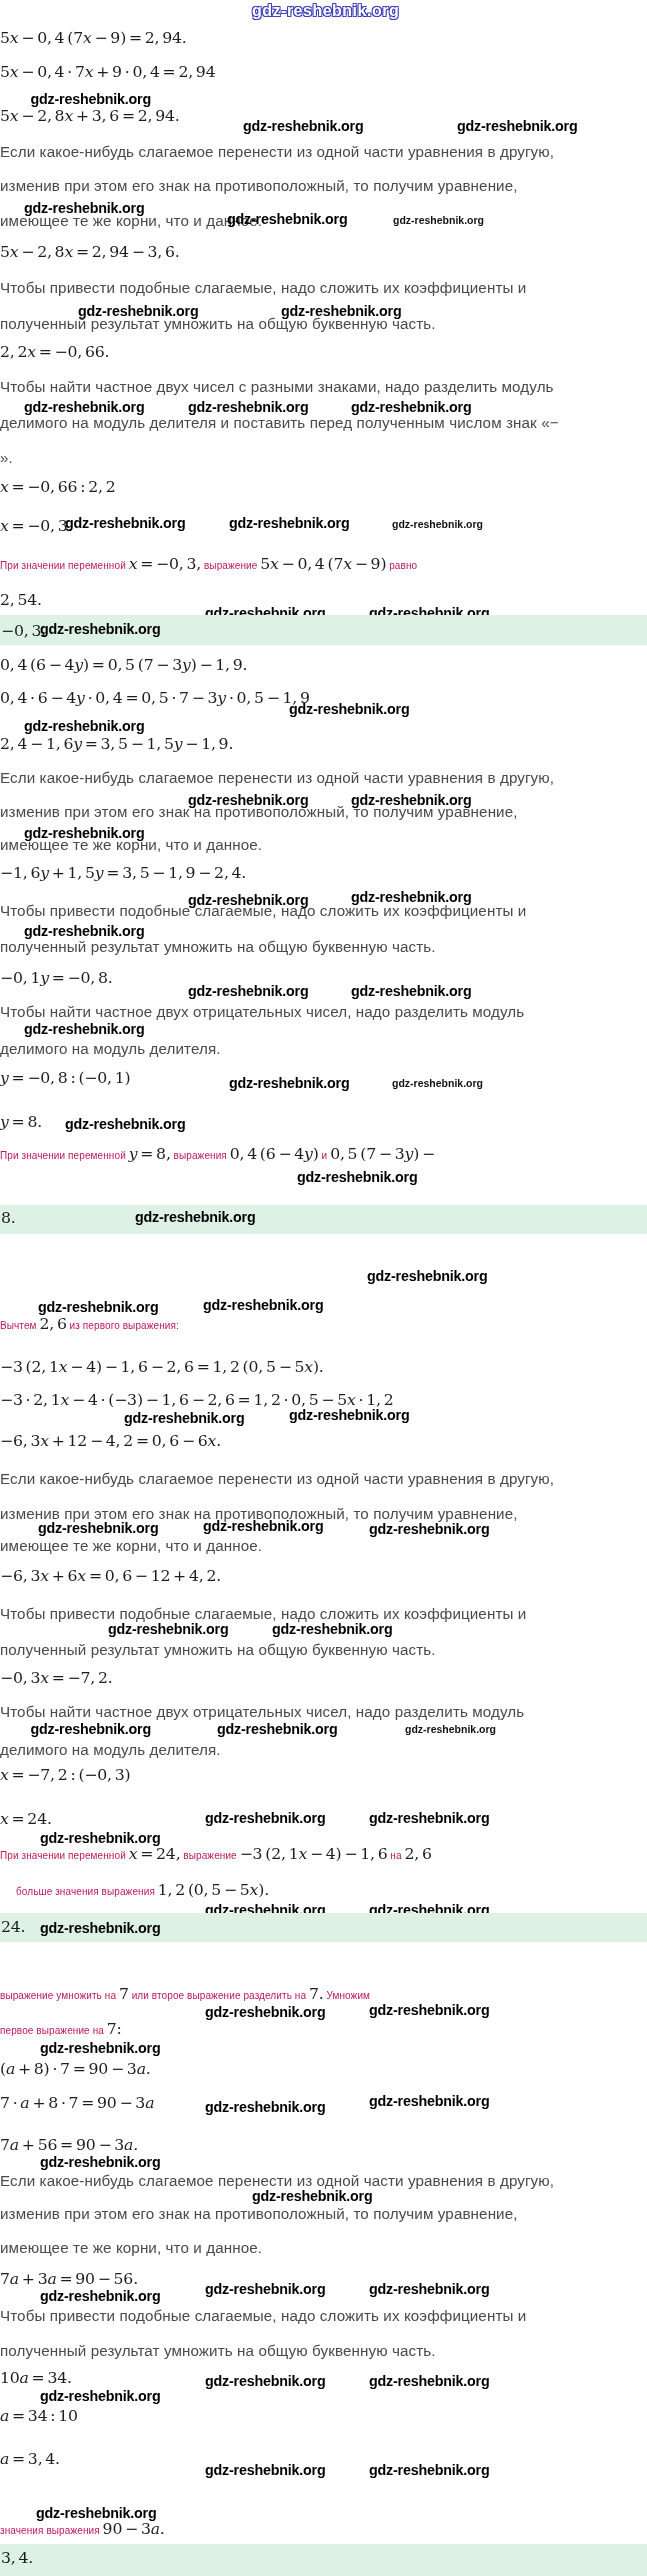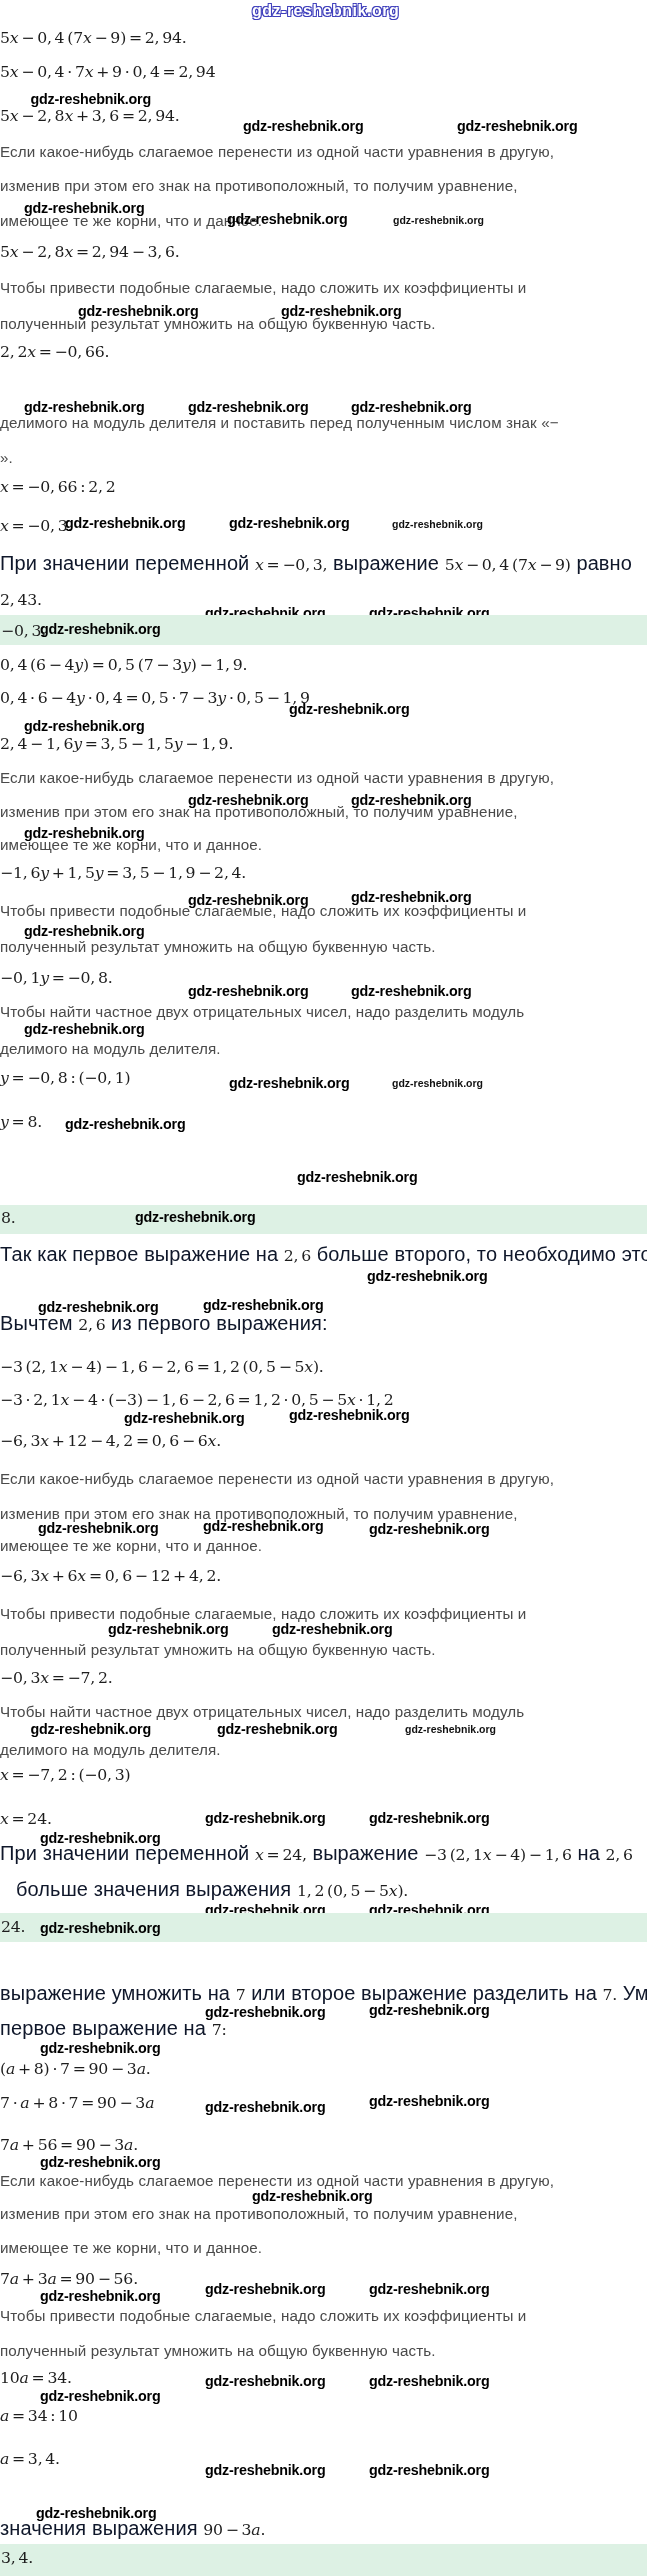--- a/index.html
+++ b/index.html
@@ -4,21 +4,21 @@
 <style>
   html,body{margin:0;padding:0;background:#ffffff;}
   .page{position:relative;width:648px;height:2576px;background:#ffffff;overflow:hidden;
         font-family:"Liberation Sans",sans-serif;}
   .line{position:absolute;white-space:nowrap;}
   .t{font-size:15.2px;color:#4a4a4a;line-height:19px;letter-spacing:0.1px;}
   .m{font-family:"DejaVu Serif",serif;font-size:15.7px;color:#1d1d1d;line-height:21px;
      letter-spacing:-0.2px;word-spacing:-1.9px;}
   .m i, .mi i{font-style:italic;}
   .mi{font-family:"DejaVu Serif",serif;font-size:15.7px;color:#1d1d1d;letter-spacing:-0.2px;word-spacing:-1.9px;}
-  .ts{font-size:20px;color:#0f172a;}
+  .ts{font-size:10px;color:#be185d;}
   .wm{font-size:14.3px;font-weight:700;color:#000;letter-spacing:-0.2px;}
   .wms{font-size:10.5px;font-weight:600;color:#111;}
   .wmblue{font-size:16px;font-weight:800;color:#fff;letter-spacing:0.5px;
     text-shadow:-1px -1px 0 #3d3dbb,1px -1px 0 #3d3dbb,-1px 1px 0 #3d3dbb,1px 1px 0 #3d3dbb,0 0 1px #3d3dbb;}
   .bar{position:absolute;left:0;width:648px;}
 </style>
 </head>
 <body>
 
 <div class="page" style="width: 648px; height: 2576px;">
@@ -34,32 +34,33 @@
     <div class="line wm" style="left: 24px; top: 200px;">gdz-reshebnik.org</div>
     <div class="line t" style="left: 0px; top: 211px;">имеющее те же корни, что и данное.</div>
     <div class="line wm" style="left: 227px; top: 211px;">gdz-reshebnik.org</div>
     <div class="line wms" style="left: 393px; top: 214px;">gdz-reshebnik.org</div>
     <div class="line m" style="left: 0px; top: 241px;">5<i>x</i> − 2, 8<i>x</i> = 2, 94 − 3, 6.</div>
     <div class="line t" style="left: 0px; top: 278px;">Чтобы привести подобные слагаемые, надо сложить их коэффициенты и</div>
     <div class="line wm" style="left: 78px; top: 303px;">gdz-reshebnik.org</div>
     <div class="line wm" style="left: 281px; top: 303px;">gdz-reshebnik.org</div>
     <div class="line t" style="left: 0px; top: 314px;">полученный результат умножить на общую буквенную часть.</div>
     <div class="line m" style="left: 0px; top: 341px;">2, 2<i>x</i> = −0, 66.</div>
+    <div class="line t" style="left: 0px; top: 377px;">Чтобы найти частное двух чисел с разными знаками, надо разделить модуль</div>
     <div class="line wm" style="left: 24px; top: 399px;">gdz-reshebnik.org</div>
     <div class="line wm" style="left: 188px; top: 399px;">gdz-reshebnik.org</div>
     <div class="line wm" style="left: 351px; top: 399px;">gdz-reshebnik.org</div>
     <div class="line t" style="left: 0px; top: 413px;">делимого на модуль делителя и поставить перед полученным числом знак «−</div>
     <div class="line t" style="left: 0px; top: 448px;">».</div>
     <div class="line m" style="left: 0px; top: 476px;"><i>x</i> = −0, 66 : 2, 2</div>
     <div class="line m" style="left: 0px; top: 515px;"><i>x</i> = −0, 3.</div>
     <div class="line wm" style="left: 65px; top: 515px;">gdz-reshebnik.org</div>
     <div class="line wm" style="left: 229px; top: 515px;">gdz-reshebnik.org</div>
     <div class="line wms" style="left: 392px; top: 518px;">gdz-reshebnik.org</div>
     <div class="line t" style="left: 0px; top: 554px;"><span class="ts">При значении переменной </span><span class="mi"><i>x</i> = −0, 3,</span><span class="ts"> выражение </span><span class="mi">5<i>x</i> − 0, 4 (7<i>x</i> − 9)</span><span class="ts"> равно</span></div>
-    <div class="line m" style="left: 0px; top: 589px;">2, 43.</div>
+    <div class="line m" style="left: 0px; top: 589px;">2, 54.</div>
     <div class="line wm" style="left: 205px; top: 605px;">gdz-reshebnik.org</div>
     <div class="line wm" style="left: 369px; top: 605px;">gdz-reshebnik.org</div>
     <div class="bar" style="top: 615px; height: 29.5px; background: rgb(221, 241, 228);"></div>
     <div class="line m" style="left: 1px; top: 620px;">−0, 3.</div>
     <div class="line wm" style="left: 40px; top: 621px;">gdz-reshebnik.org</div>
     <div class="line m" style="left: 0px; top: 654px;">0, 4 (6 − 4<i>y</i>) = 0, 5 (7 − 3<i>y</i>) − 1, 9.</div>
     <div class="line m" style="left: 0px; top: 687px;">0, 4 · 6 − 4<i>y</i> · 0, 4 = 0, 5 · 7 − 3<i>y</i> · 0, 5 − 1, 9</div>
     <div class="line wm" style="left: 289px; top: 701px;">gdz-reshebnik.org</div>
     <div class="line wm" style="left: 24px; top: 718px;">gdz-reshebnik.org</div>
     <div class="line m" style="left: 0px; top: 733px;">2, 4 − 1, 6<i>y</i> = 3, 5 − 1, 5<i>y</i> − 1, 9.</div>
@@ -79,25 +80,25 @@
     <div class="line wm" style="left: 188px; top: 983px;">gdz-reshebnik.org</div>
     <div class="line wm" style="left: 351px; top: 983px;">gdz-reshebnik.org</div>
     <div class="line t" style="left: 0px; top: 1002px;">Чтобы найти частное двух отрицательных чисел, надо разделить модуль</div>
     <div class="line wm" style="left: 24px; top: 1021px;">gdz-reshebnik.org</div>
     <div class="line t" style="left: 0px; top: 1039px;">делимого на модуль делителя.</div>
     <div class="line m" style="left: 0px; top: 1067px;"><i>y</i> = −0, 8 : (−0, 1)</div>
     <div class="line wm" style="left: 229px; top: 1075px;">gdz-reshebnik.org</div>
     <div class="line wms" style="left: 392px; top: 1077px;">gdz-reshebnik.org</div>
     <div class="line m" style="left: 0px; top: 1111px;"><i>y</i> = 8.</div>
     <div class="line wm" style="left: 65px; top: 1116px;">gdz-reshebnik.org</div>
+    <div class="line t" style="left: 0px; top: 1144px;"><span class="ts">При значении переменной </span><span class="mi"><i>y</i> = 8,</span><span class="ts"> выражения </span><span class="mi">0, 4 (6 − 4<i>y</i>)</span><span class="ts"> и </span><span class="mi">0, 5 (7 − 3<i>y</i>) −</span></div>
     <div class="line wm" style="left: 297px; top: 1169px;">gdz-reshebnik.org</div>
     <div class="bar" style="top: 1205px; height: 29px; background: rgb(221, 241, 228);"></div>
     <div class="line m" style="left: 1px; top: 1207px;">8.</div>
     <div class="line wm" style="left: 135px; top: 1209px;">gdz-reshebnik.org</div>
-    <div class="line t" style="left: 0px; top: 1245px;"><span class="ts">Так как первое выражение на </span><span class="mi">2, 6</span><span class="ts"> больше второго, то необходимо это число</span></div>
     <div class="line wm" style="left: 367px; top: 1268px;">gdz-reshebnik.org</div>
     <div class="line wm" style="left: 38px; top: 1299px;">gdz-reshebnik.org</div>
     <div class="line wm" style="left: 203px; top: 1297px;">gdz-reshebnik.org</div>
     <div class="line t" style="left: 0px; top: 1314px;"><span class="ts">Вычтем </span><span class="mi">2, 6</span><span class="ts"> из первого выражения:</span></div>
     <div class="line m" style="left: 0px; top: 1356px;">−3 (2, 1<i>x</i> − 4) − 1, 6 − 2, 6 = 1, 2 (0, 5 − 5<i>x</i>).</div>
     <div class="line m" style="left: 0px; top: 1389px;">−3 · 2, 1<i>x</i> − 4 · (−3) − 1, 6 − 2, 6 = 1, 2 · 0, 5 − 5<i>x</i> · 1, 2</div>
     <div class="line wm" style="left: 124px; top: 1410px;">gdz-reshebnik.org</div>
     <div class="line wm" style="left: 289px; top: 1407px;">gdz-reshebnik.org</div>
     <div class="line m" style="left: 0px; top: 1430px;">−6, 3<i>x</i> + 12 − 4, 2 = 0, 6 − 6<i>x</i>.</div>
     <div class="line t" style="left: 0px; top: 1469px;">Если какое-нибудь слагаемое перенести из одной части уравнения в другую,</div>

